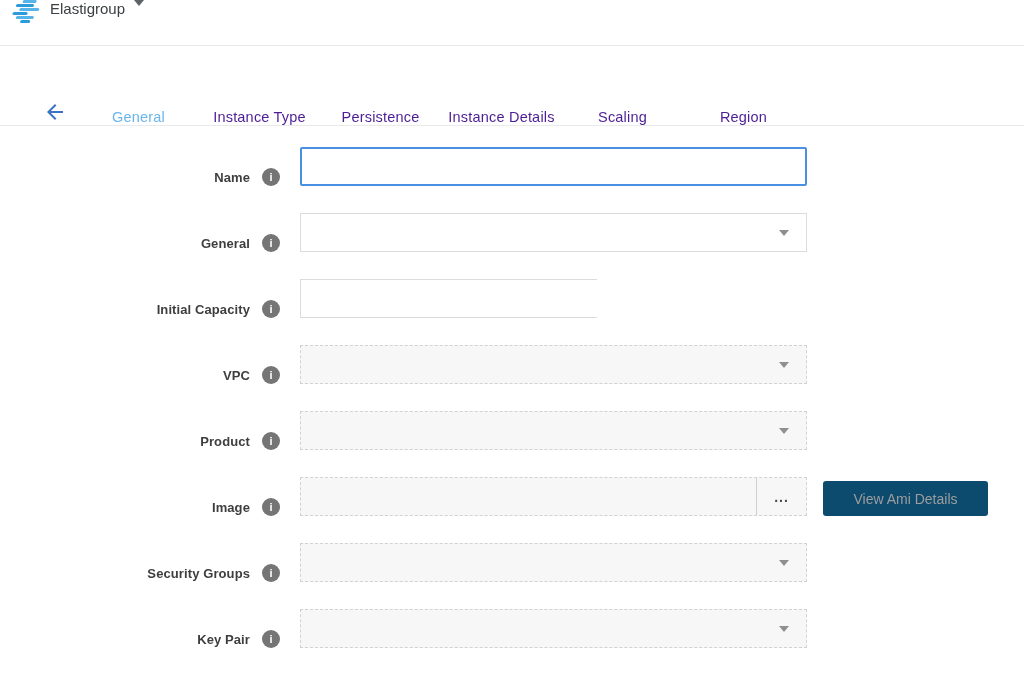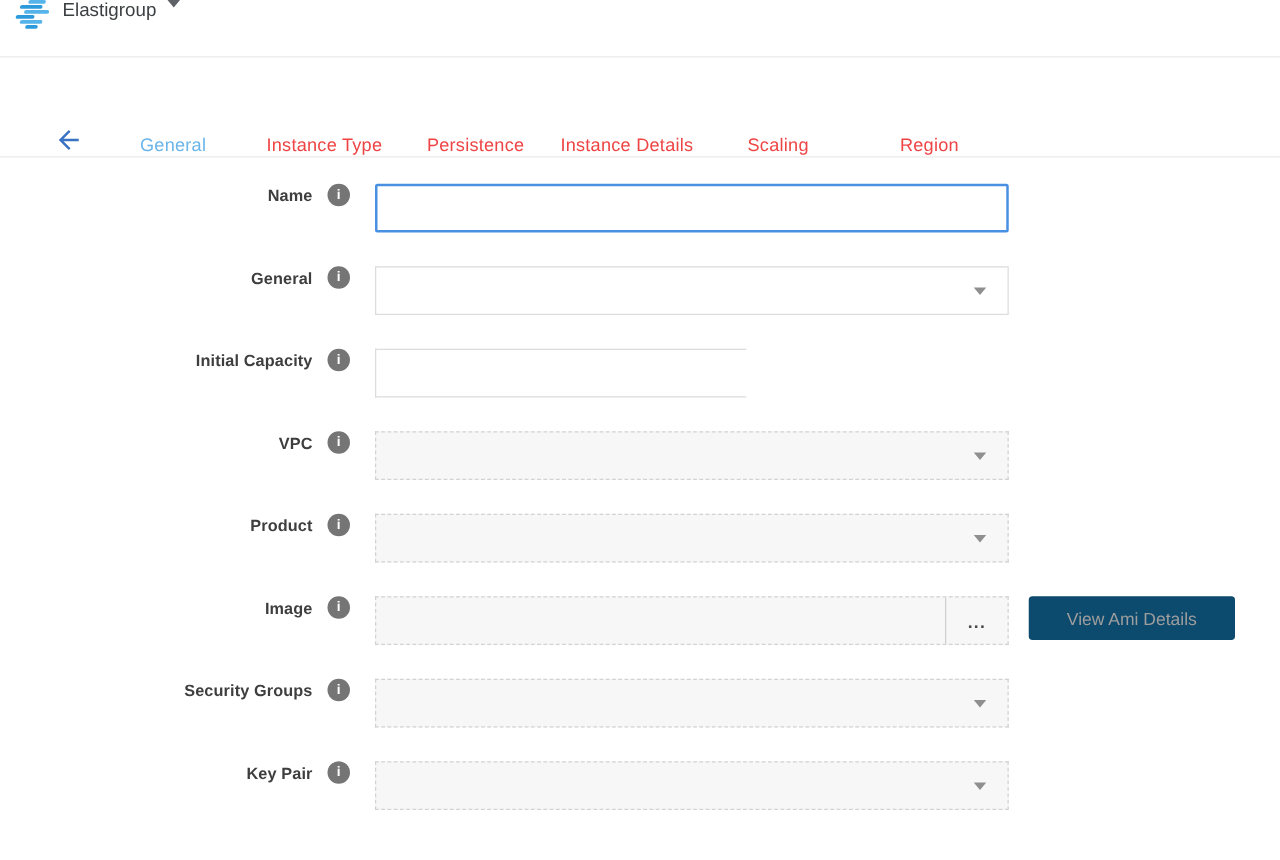--- a/index.html
+++ b/index.html
@@ -16,26 +16,26 @@
   .b5 { top:16px; left:4px;  width:18px; background:#56b4ea; }
   .b6 { top:20px; left:9px;  width:10px; background:#2d9bdb; }
   .app-name { font-size:15px; color:#3c4043; margin-left:10px; }
   .caret { width:0; height:0; border-left:5px solid transparent; border-right:5px solid transparent; border-top:6px solid #5f6368; display:inline-block; }
   .header .caret { margin-left:9px; }
 
   
   .tabbar { height:80px; border-bottom:1px solid #eaeaea; display:flex; align-items:flex-end;padding-left:24px; }
   .back-btn { margin-left:18px; width:26px; height:26px; display:flex; align-items:center; justify-content:center; cursor:pointer; flex-shrink:0; }
   .tabs { display:flex; margin-left:10px; }
-  .tab { width:121px; text-align:center; font-size:14.5px; color:#ef4444; cursor:pointer; letter-spacing:.2px; }
+  .tab { width:121px; text-align:center; font-size:14.5px; color:#4c1d95; cursor:pointer; letter-spacing:.2px; }
   .tab.active { color:#6ab5ea; }
 
   
   .form { padding-top:21px; }
-  .row { display:flex; align-items:flex-start; height:39px; margin-bottom:27px; }
+  .row { display:flex; align-items:flex-end; height:39px; margin-bottom:27px; }
   .label-col { width:300px; display:flex; align-items:center; justify-content:flex-end; flex-shrink:0; }
   .label { font-size:13px; font-weight:bold; color:#3e3e3e; letter-spacing:.1px; }
   .info { width:18px; height:18px; border-radius:50%; background:#757575; color:#fff; font-size:11px; font-weight:bold; font-style:normal; display:flex; align-items:center; justify-content:center; margin-left:12px; margin-right:20px; flex-shrink:0; cursor:pointer; }
 
   .field-col { width:507px; display:flex; flex-shrink:0; }
   .text-input { width:100%; height:39px; border:2px solid #4a90e2; border-radius:2px; background:#fff; outline:none; font-size:13px; padding:0 10px; }
   .select { width:100%; height:39px; border:1px solid #dcdcdc; background:#fff; display:flex; align-items:center; justify-content:flex-end; padding-right:17px; cursor:pointer; }
   .select .caret { border-top-color:#8f8f8f; }
   .select.disabled, .dis-box { border:1px dashed #d2d2d2; background:#f7f7f7; }
 

